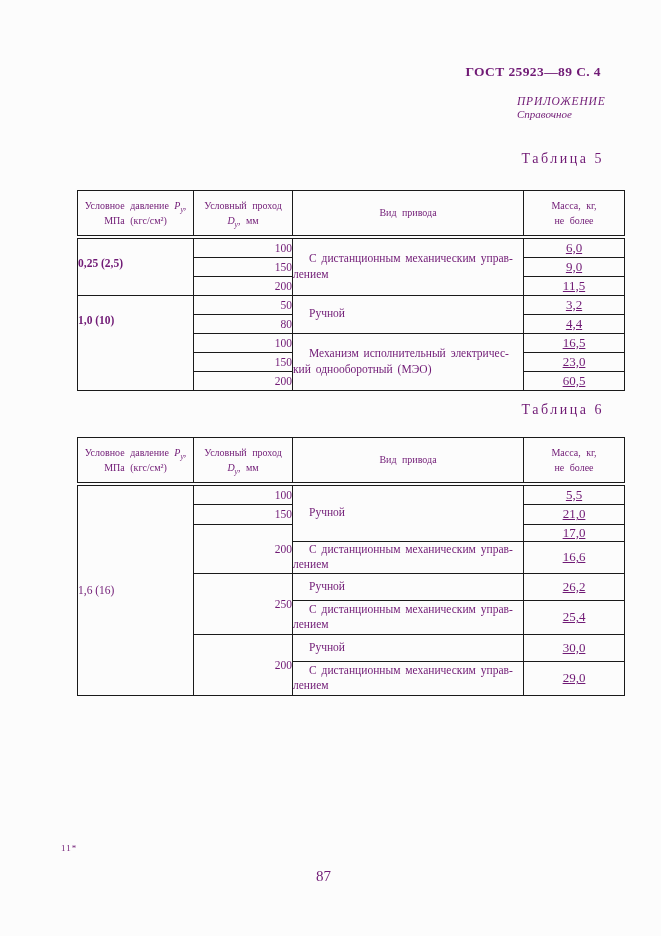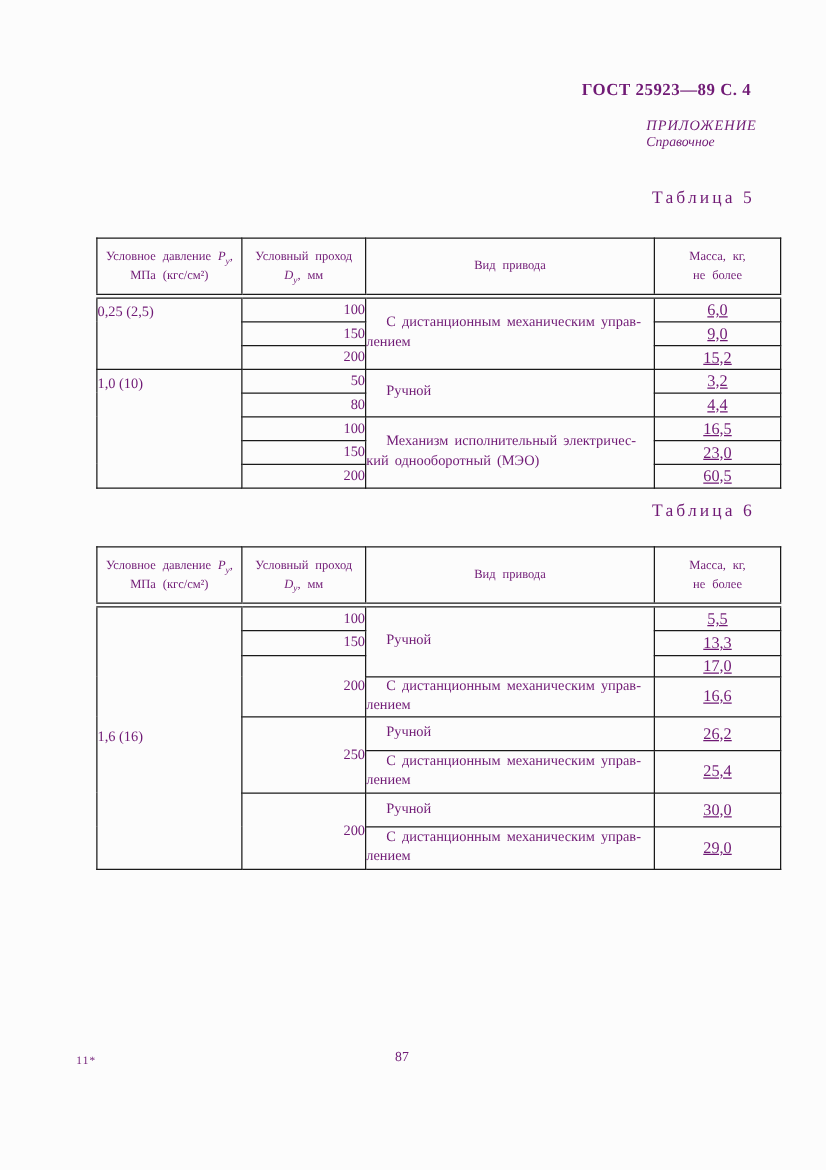--- a/index.html
+++ b/index.html
@@ -53,38 +53,38 @@
     height:40px;
     border-bottom:4px double #1a1a1a;
     padding:2px 3px;
   }
   .sym{font-style:italic;}
   sub.us{font-size:7.5px;font-style:italic;line-height:0;}
   td.c1{
     text-align:left;padding-left:13px;font-size:11.5px;
     vertical-align:middle;
   }
-  td.c1.top{vertical-align:top;padding-top:5px;}
+  td.c1.top{vertical-align:top;padding-top:18px;font-weight:bold;}
   td.c2{text-align:right;font-size:11.5px;vertical-align:middle;}
   td.c3{
     text-align:left;font-size:11.5px;vertical-align:middle;
     padding-left:9px;padding-right:5px;
     text-indent:16px;
     white-space:pre-line;
     word-spacing:2px;
     line-height:1.35;
   }
   td.c4{text-align:center;font-size:13px;vertical-align:middle;text-decoration:underline;}
   tr.h20{height:20px;} tr.h19{height:19px;} tr.h17{height:17px;}
   tr.h27{height:27px;} tr.h30{height:30px;} tr.h34{height:34px;}
   .footer-mark{
     position:absolute;left:61px;top:843px;font-size:9px;letter-spacing:1px;
   }
   .page-num{
-    position:absolute;left:316px;top:840px;font-size:11px;
+    position:absolute;left:316px;top:868px;font-size:15px;
   }
 </style>
 </head>
 <body>
 
 <div class="page">
 
   <div class="doc-ref">ГОСТ 25923—89 С. 4</div>
 
   <div class="annex">
@@ -129,21 +129,21 @@
         <td class="c3" rowspan="3">С дистанционным механическим управ-
 лением</td>
         <td class="c4">6,0</td>
       </tr>
       <tr class="h19">
         <td class="c2">150</td>
         <td class="c4">9,0</td>
       </tr>
       <tr class="h19">
         <td class="c2">200</td>
-        <td class="c4">15,2</td>
+        <td class="c4">11,5</td>
       </tr>
       <tr class="h19">
         <td class="c1 top" rowspan="5">1,0 (10)</td>
         <td class="c2">50</td>
         <td class="c3" rowspan="2">Ручной</td>
         <td class="c4">3,2</td>
       </tr>
       <tr class="h19">
         <td class="c2">80</td>
         <td class="c4">4,4</td>
@@ -197,21 +197,21 @@
     </thead>
     <tbody>
       <tr class="h20">
         <td class="c1" rowspan="8">1,6 (16)</td>
         <td class="c2">100</td>
         <td class="c3" rowspan="3">Ручной</td>
         <td class="c4">5,5</td>
       </tr>
       <tr class="h20">
         <td class="c2">150</td>
-        <td class="c4">13,3</td>
+        <td class="c4">21,0</td>
       </tr>
       <tr class="h17">
         <td class="c2" rowspan="2">200</td>
         <td class="c4">17,0</td>
       </tr>
       <tr class="h30">
         <td class="c3">С дистанционным механическим управ-
 лением</td>
         <td class="c4">16,6</td>
       </tr>

